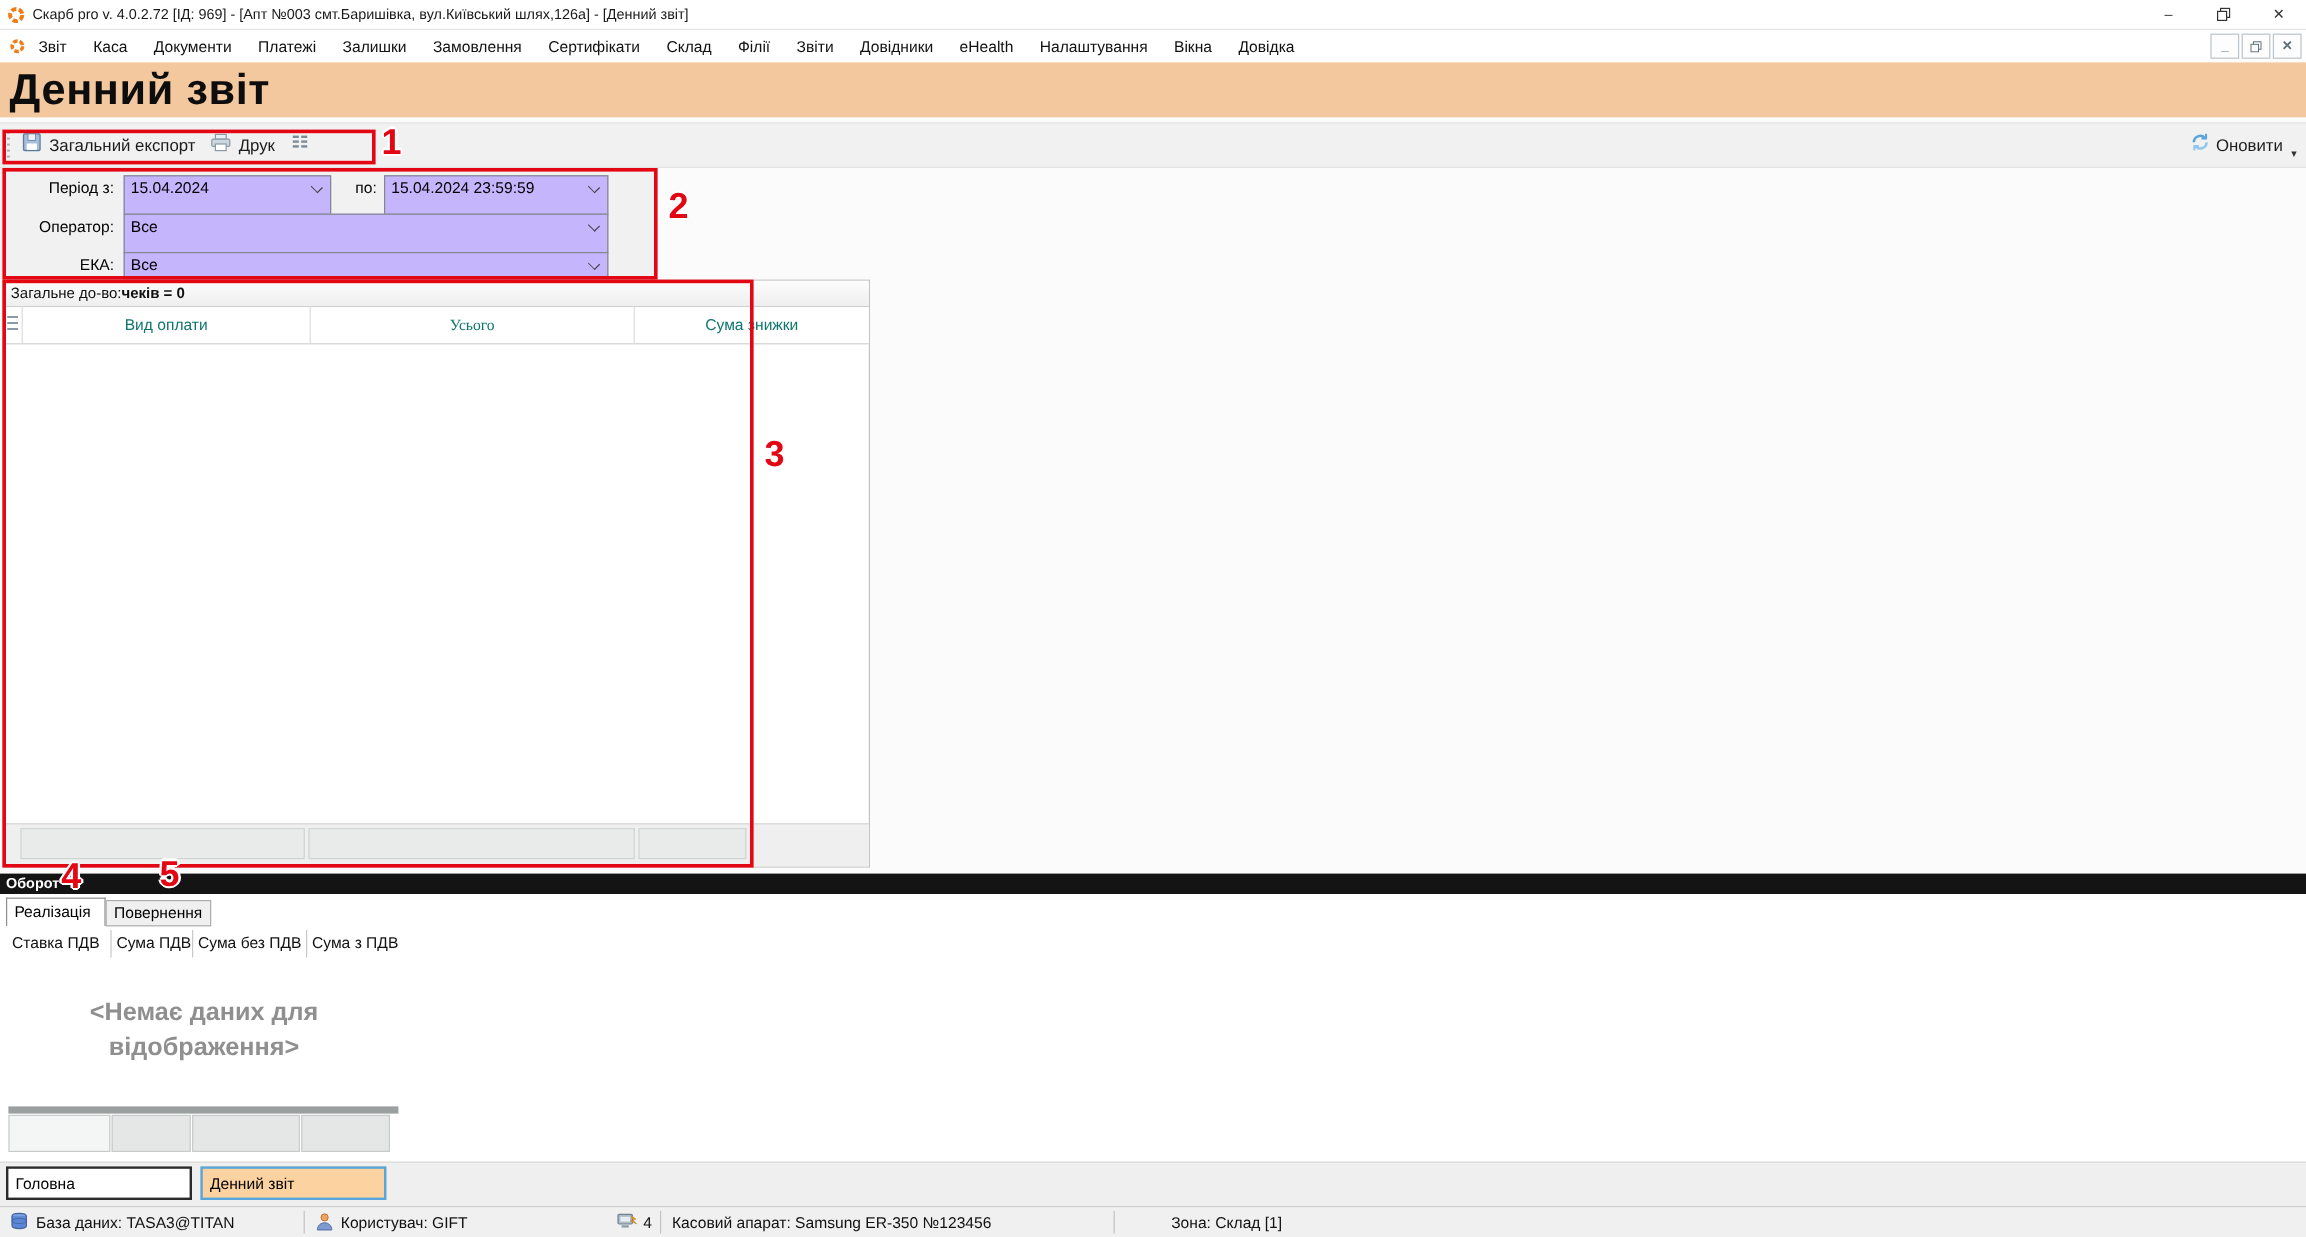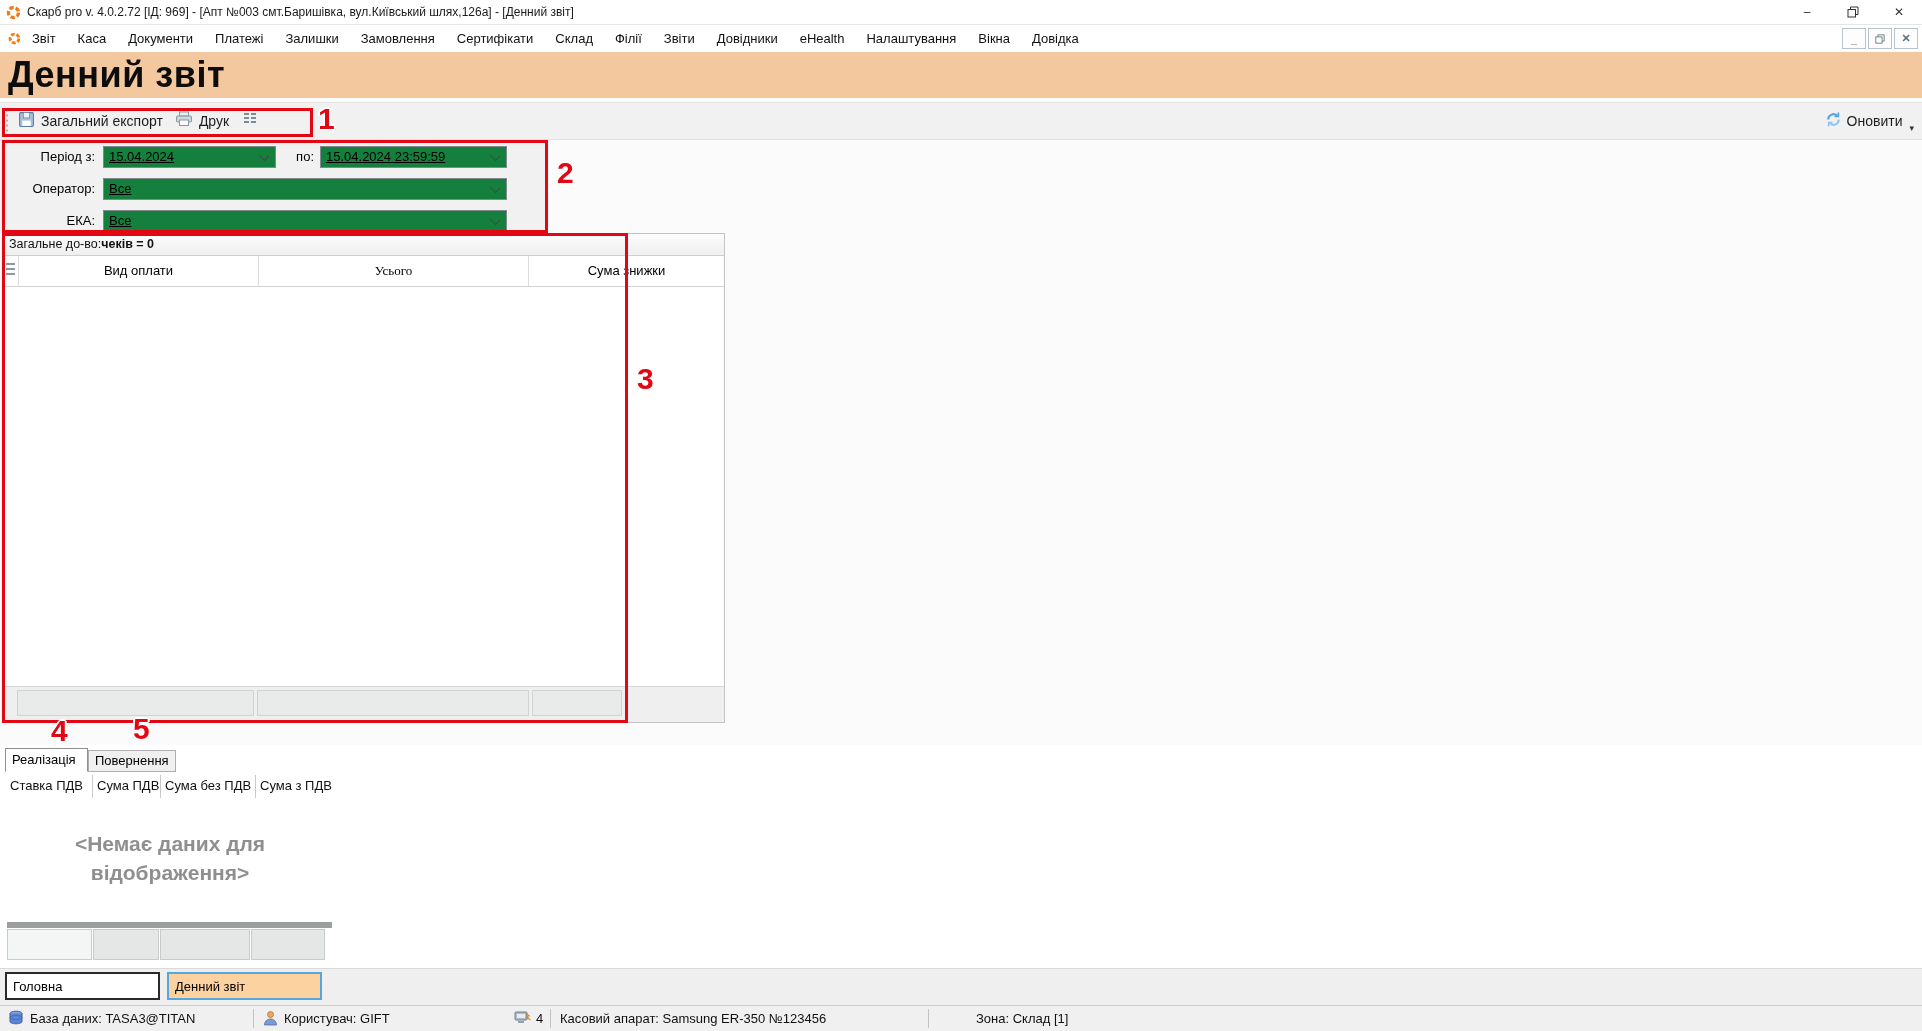--- a/index.html
+++ b/index.html
@@ -36,34 +36,34 @@
   .tb-group{position:absolute;left:2px;top:0;height:36px;display:flex;align-items:center;gap:6px;padding-left:3px;}
   .tb-grip{width:4px;height:26px;background-image:radial-gradient(circle,#aeaeae 1px,transparent 1.2px);
            background-size:4px 5px;background-repeat:repeat-y;margin-right:3px;}
   .tb-label{font-size:14px;color:#1c1c1c;white-space:nowrap;}
   .tb-refresh{position:absolute;right:8px;top:0;height:36px;display:flex;align-items:center;gap:5px;}
   .tb-caret{font-size:9px;color:#333;margin-left:2px;align-self:flex-end;padding-bottom:6px;}
 
   
   .filter-panel{position:absolute;left:0;top:42px;width:547px;height:93px;background:#f1f1f1;}
   .flabel{position:absolute;width:95px;text-align:right;font-size:13px;color:#000;line-height:22px;}
-  .combo{position:absolute;height:22px;background:#15803d;border:1px solid #828790;box-sizing:border-box;
-         font-size:13px;line-height:20px;padding:0 20px 0 5px;color:#000;white-space:nowrap;overflow:hidden;text-decoration:underline;}
+  .combo{position:absolute;height:33px;background:#c4b5fd;border:1px solid #828790;box-sizing:border-box;
+         font-size:13px;line-height:20px;padding:0 20px 0 5px;color:#000;white-space:nowrap;overflow:hidden;}
   .chev{position:absolute;right:7px;top:5px;width:7px;height:7px;border-right:1.6px solid #444;
         border-bottom:1.6px solid #444;transform:rotate(45deg) scaleY(.8);}
 
   
   .main-grid{position:absolute;left:2px;top:135px;width:723px;height:490px;background:#fff;
              border:1px solid #c3c3c3;box-sizing:border-box;}
   .grid-summary{position:absolute;left:0;top:0;right:0;height:21px;background:linear-gradient(#fcfcfc,#efefef);
                 border-bottom:1px solid #cfcfcf;font-size:12.5px;line-height:21px;padding-left:6px;color:#111;}
   .grid-summary b{font-weight:bold;}
   .grid-colhead{position:absolute;left:0;top:22px;right:0;height:30px;display:flex;background:#fff;
                 border-bottom:1px solid #d2d2d2;}
-  .gc{font-size:13px;line-height:29px;text-align:center;color:#000000;border-right:1px solid #dcdcdc;box-sizing:border-box;}
+  .gc{font-size:13px;line-height:29px;text-align:center;color:#0f766e;border-right:1px solid #dcdcdc;box-sizing:border-box;}
   .gc-ind{width:16px;position:relative;}
   .gc-ind .bars{position:absolute;left:3px;top:7px;width:9px;height:12px;
         background:repeating-linear-gradient(#8d99a4 0 2px,transparent 2px 5px);}
   .gc1{width:240px;} .gc2{width:270px;font-family:Liberation Serif, serif;} .gc3{flex:1;border-right:none;}
   .grid-body{position:absolute;left:0;top:53px;right:0;bottom:37px;background:#fff;
              display:flex;align-items:center;justify-content:center;}
   .empty-text{color:#8f8f8f;font-weight:bold;font-size:22px;}
   .grid-footer{position:absolute;left:0;right:0;bottom:0;height:36px;background:#efefef;
                border-top:1px solid #d6d6d6;padding:3px 0 0 14px;box-sizing:border-box;white-space:nowrap;}
   .fcell{display:inline-block;height:26px;background:#e9ebeb;border:1px solid #d1d4d4;box-sizing:border-box;margin-right:3px;}
@@ -238,20 +238,21 @@
             <span class="bars"></span>
           </div>
         <div class="gc gc1">Вид оплати</div>
         <div class="gc gc2">Усього</div>
         <div class="gc gc3">Сума знижки</div>
       </div>
       <div class="grid-footer"><span class="fcell fc1"></span><span class="fcell fc2"></span><span class="fcell fc3"></span></div>
     </div>
   </div>
 
+  <div class="abs turnover-bar">Оборот</div>
 
   <div class="abs bottom-panel">
     <div class="btab btab-active">Реалізація</div>
     <div class="btab btab-inactive">Повернення</div>
     <div class="vat-header">
       <span class="vcell" style="width:78px;">Ставка ПДВ</span>
       <span class="vcell" style="width:59px;">Сума ПДВ</span>
       <span class="vcell" style="width:86px;">Сума без ПДВ</span>
       <span class="vcell" style="width:66px;border-right:none;">Сума з ПДВ</span>
     </div>

